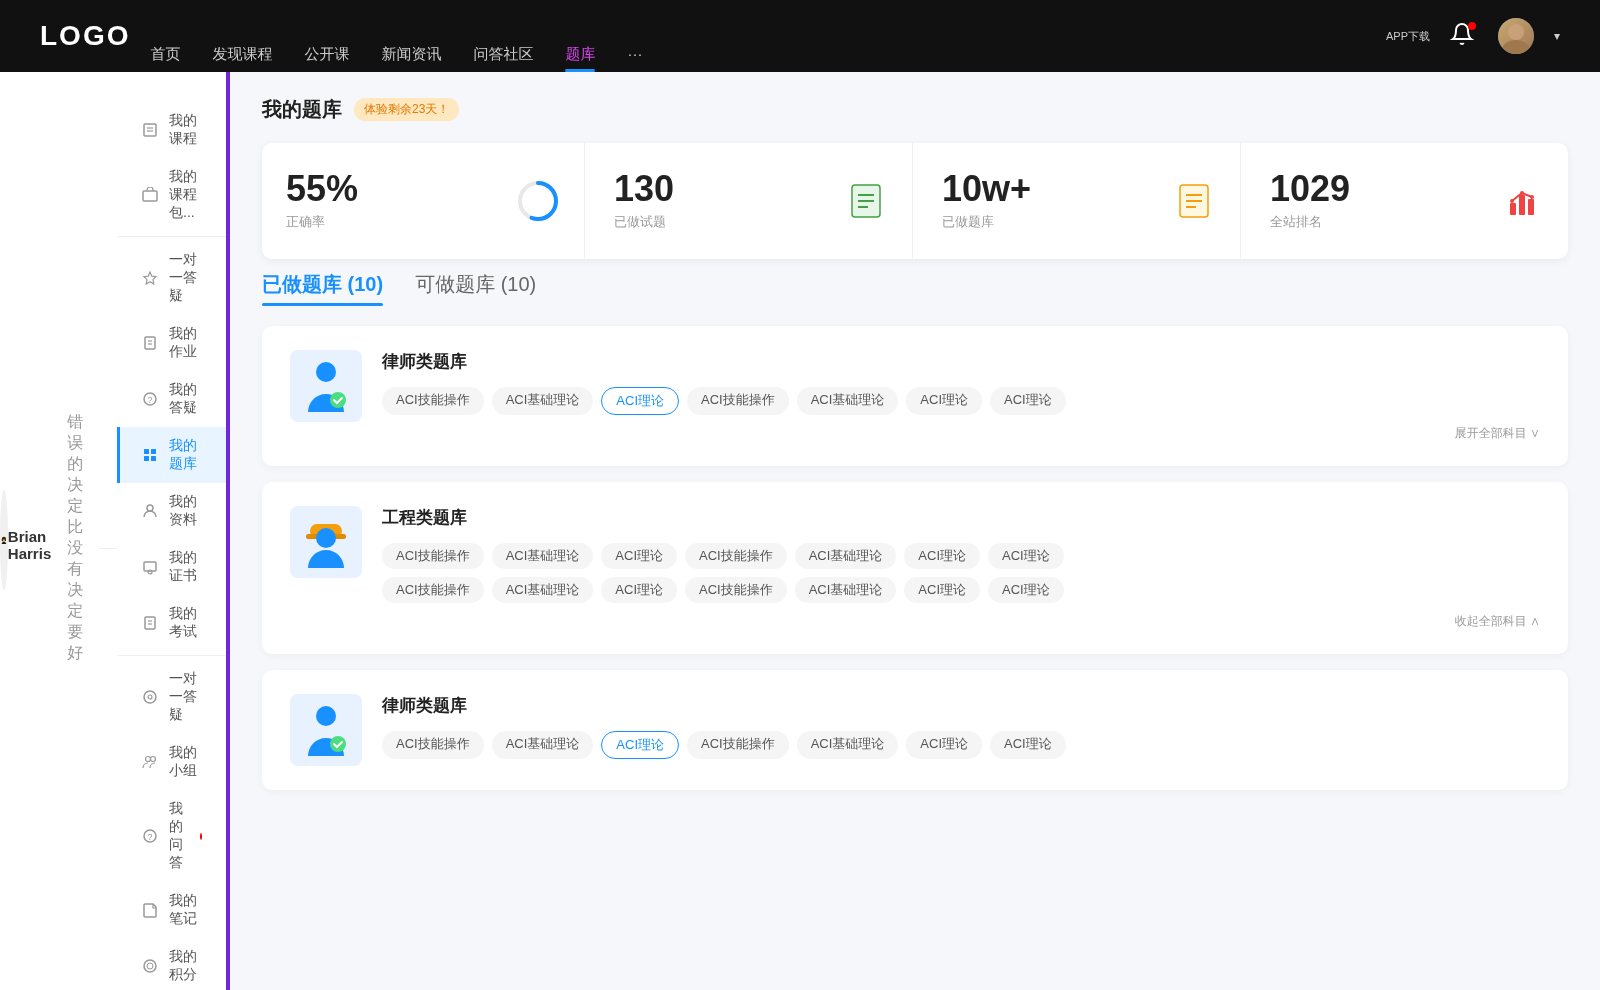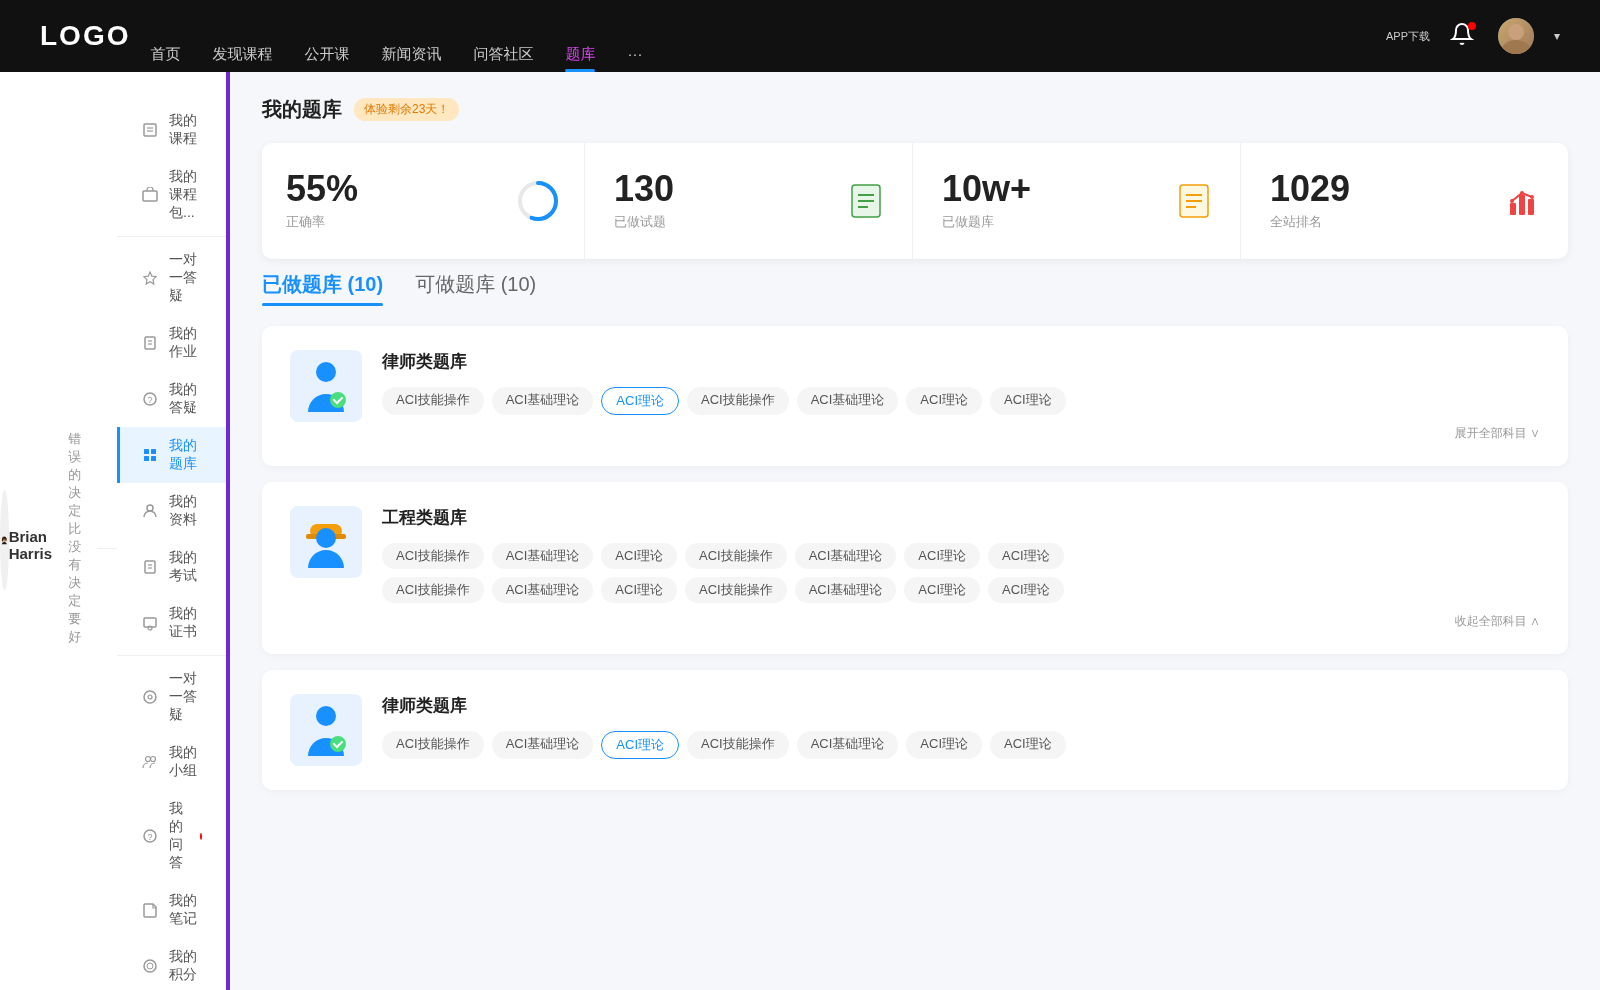--- a/index.html
+++ b/index.html
@@ -112,21 +112,21 @@
       margin-bottom: 16px;
       display: flex; align-items: center; justify-content: center;
     }
     .sidebar-name {
       font-size: 15px;
       font-weight: 600;
       color: #333;
       margin-bottom: 6px;
     }
     .sidebar-motto {
-      font-size: 13px;
+      font-size: 16px;
       color: #999;
       margin-bottom: 20px;
       text-align: center;
       padding: 0 16px;
     }
     .sidebar-divider {
       width: 100%;
       height: 1px;
       background: #f0f0f0;
       margin: 4px 0;
@@ -459,35 +459,35 @@
           <svg width="16" height="16" viewBox="0 0 16 16" fill="none">
               <circle cx="8" cy="5" r="3" stroke="#999" stroke-width="1.5" fill="none"></circle>
               <path d="M2 14c0-3.3 2.7-6 6-6s6 2.7 6 6" stroke="#999" stroke-width="1.5" fill="none"></path>
             </svg>
         </span>
         <span class="sidebar-menu-label">我的资料</span>
       </div>
       <div class="sidebar-menu-item">
         <span class="sidebar-menu-icon">
           <svg width="16" height="16" viewBox="0 0 16 16" fill="none">
+              <rect x="2" y="3" width="12" height="9" rx="1" stroke="#999" stroke-width="1.5" fill="none"></rect>
+              <circle cx="8" cy="13" r="2" stroke="#999" stroke-width="1.2" fill="none"></circle>
+            </svg>
+        </span>
+        <span class="sidebar-menu-label">我的证书</span>
+      </div>
+      <div class="sidebar-menu-item">
+        <span class="sidebar-menu-icon">
+          <svg width="16" height="16" viewBox="0 0 16 16" fill="none">
               <rect x="3" y="2" width="10" height="12" rx="1" stroke="#999" stroke-width="1.5" fill="none"></rect>
               <line x1="6" y1="6" x2="10" y2="6" stroke="#999" stroke-width="1.2"></line>
               <line x1="6" y1="9" x2="10" y2="9" stroke="#999" stroke-width="1.2"></line>
             </svg>
         </span>
         <span class="sidebar-menu-label">我的考试</span>
-      </div>
-      <div class="sidebar-menu-item">
-        <span class="sidebar-menu-icon">
-          <svg width="16" height="16" viewBox="0 0 16 16" fill="none">
-              <rect x="2" y="3" width="12" height="9" rx="1" stroke="#999" stroke-width="1.5" fill="none"></rect>
-              <circle cx="8" cy="13" r="2" stroke="#999" stroke-width="1.2" fill="none"></circle>
-            </svg>
-        </span>
-        <span class="sidebar-menu-label">我的证书</span>
       </div>
       <div class="sidebar-divider"></div>
       <div class="sidebar-menu-item">
         <span class="sidebar-menu-icon">
           <svg width="16" height="16" viewBox="0 0 16 16" fill="none">
               <circle cx="8" cy="8" r="6" stroke="#999" stroke-width="1.5" fill="none"></circle>
               <circle cx="8" cy="8" r="2" stroke="#999" stroke-width="1.2" fill="none"></circle>
             </svg>
         </span>
         <span class="sidebar-menu-label">一对一答疑</span>

